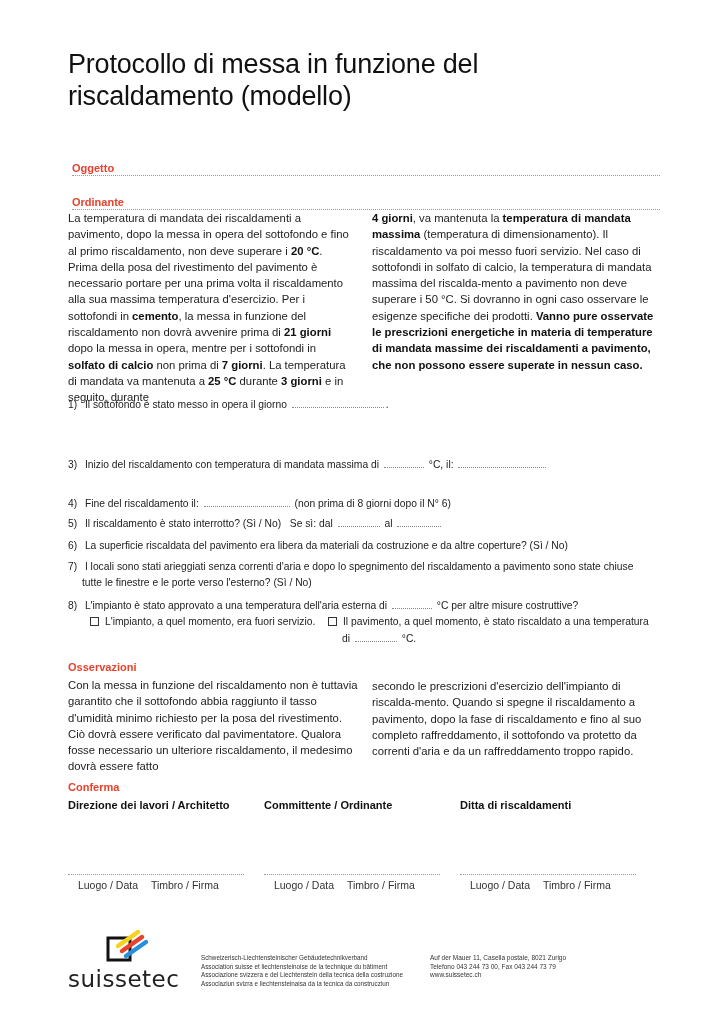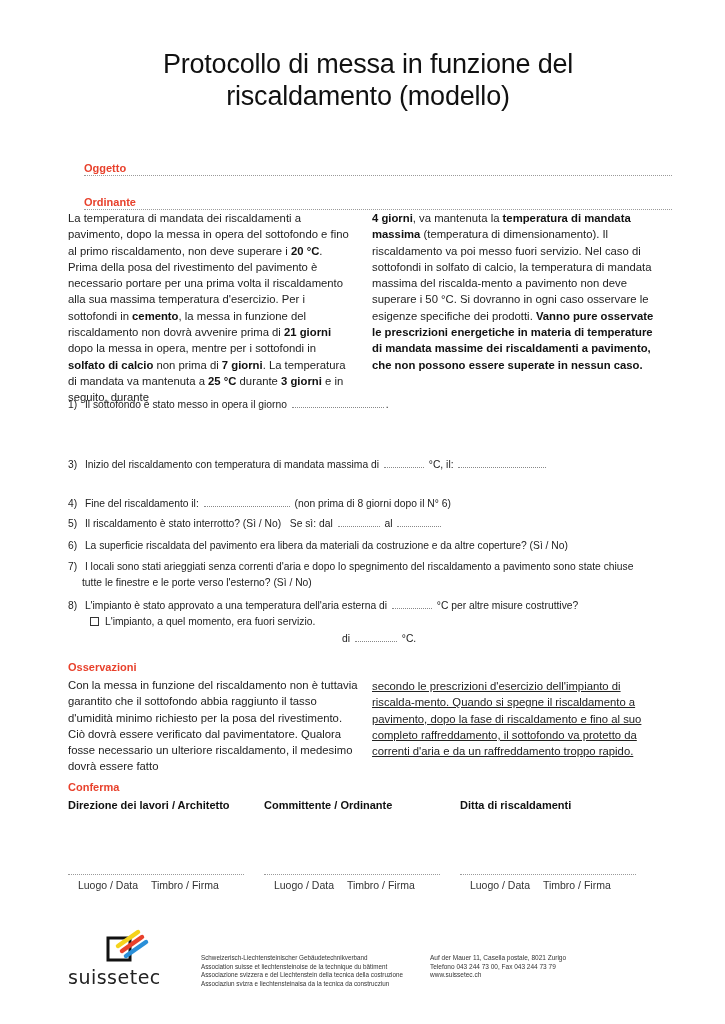--- a/index.html
+++ b/index.html
@@ -10,24 +10,24 @@
       color: #1a1a1a;
       overflow: hidden;
     }
     .page { position: absolute; left: 0; top: 0; width: 725px; height: 1024px; }
 
     .title {
       position: absolute; left: 68px; top: 48px; width: 600px;
       font-size: 27px; line-height: 32px; font-weight: normal; color: #111;
       letter-spacing: -0.2px;
     }
-    .title span { display: block; text-align: center; }
+    .title span { display: block; }
 
     .field {
-      position: absolute; left: 84px; width: 588px; height: 18px;
+      position: absolute; left: 72px; width: 588px; height: 18px;
       border-bottom: 1px dotted #9a9a9a;
     }
     .field-label {
       font-size: 11px; font-weight: bold; color: #e8412c; line-height: 14px;
     }
     .field-oggetto { top: 158px; }
     .field-ordinante { top: 192px; }
 
     .intro-col {
       position: absolute; top: 210px; width: 285px;
@@ -58,21 +58,21 @@
 
     .obs-title {
       position: absolute; left: 68px; top: 661px;
       font-size: 11px; font-weight: bold; color: #e8412c; text-align: center;
     }
     .obs-col {
       position: absolute; top: 677px; width: 290px;
       font-size: 11.3px; line-height: 16.3px; color: #222;
     }
     .obs-col.left { left: 68px; }
-    .obs-col.right { left: 372px; top: 678px; text-decoration: underline; }
+    .obs-col.right { left: 372px; top: 678px; }
 
     .conf-title {
       position: absolute; left: 68px; top: 781px;
       font-size: 11px; font-weight: bold; color: #e8412c;
     }
     .sig-block { position: absolute; top: 798px; width: 180px; }
     .sig-block .role { font-size: 11px; font-weight: bold; color: #111; line-height: 14px; }
     .sig-block .line {
       position: absolute; top: 76px; left: 0; width: 176px; border-bottom: 1px dotted #9a9a9a;
     }
@@ -80,21 +80,21 @@
       position: absolute; top: 81px; left: 0; font-size: 10.5px; color: #333; white-space: nowrap;
     }
     .sig-block .labels span { display: inline-block; text-align: center; }
     .sig-block .labels .l1 { width: 80px; }
     .sig-1 { left: 68px; }
     .sig-2 { left: 264px; }
     .sig-3 { left: 460px; }
 
     .logo { position: absolute; left: 66px; top: 928px; width: 120px; height: 66px; }
     .logo-text {
-      position: absolute; left: 2px; top: 38px; font-size: 19px; color: #222;
+      position: absolute; left: 2px; top: 38px; font-size: 23px; color: #222;
       font-family: "DejaVu Sans", sans-serif; letter-spacing: 0.5px;
     }
     .footer-assoc {
       position: absolute; left: 201px; top: 954px; font-size: 6.3px; line-height: 8.5px; color: #333;
     }
     .footer-contact {
       position: absolute; left: 430px; top: 954px; font-size: 6.5px; line-height: 8.5px; color: #333;
     }
   </style>
 </head>
@@ -162,20 +162,23 @@
 
   <div class="q q8">
     <span class="num">8)</span>
     <span>L'impianto è stato approvato a una temperatura dell'aria esterna di</span>
     <span class="dots" style="width:40px"></span>
     <span>°C per altre misure costruttive?</span>
     <div style="padding-left:14px; position:relative; height:34px;">
       <span style="position:absolute; left:14px; top:0;padding-left:8px;">
         <span class="checkbox"></span><span>L'impianto, a quel momento, era fuori servizio.</span>
       </span>
+      <span style="position:absolute; left:260px; top:0; width:340px;">
+        <span class="checkbox"></span><span>Il pavimento, a quel momento, è stato riscaldato a una temperatura</span>
+      </span>
       <span style="position:absolute; left:274px; top:17px;">
         <span>di</span>
         <span class="dots" style="width:42px"></span>
         <span>°C.</span>
       </span>
     </div>
   </div>
 
   <div class="obs-title">Osservazioni</div>
   <div class="obs-col left">Con la messa in funzione del riscaldamento non è tuttavia garantito che il sottofondo abbia raggiunto il tasso d'umidità minimo richiesto per la posa del rivestimento. Ciò dovrà essere verificato dal pavimentatore. Qualora fosse necessario un ulteriore riscaldamento, il medesimo dovrà essere fatto</div>

